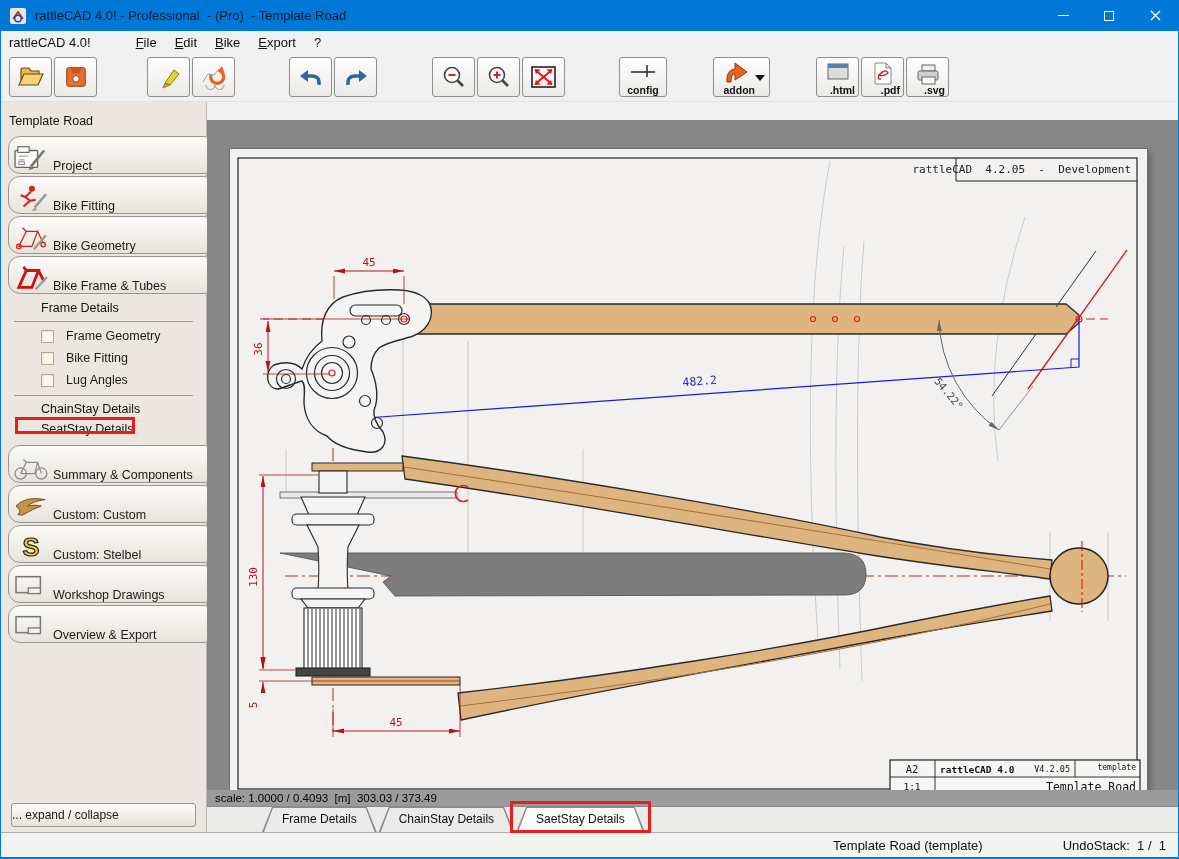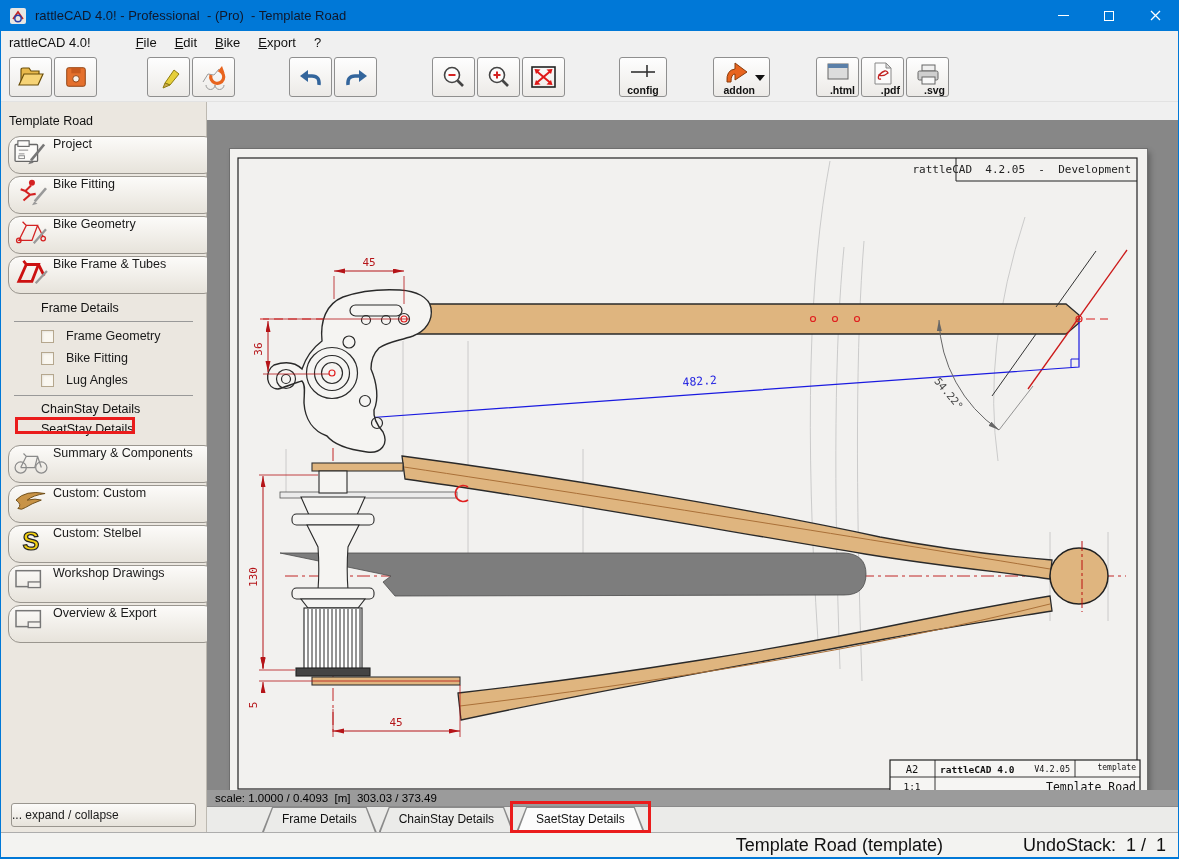--- a/index.html
+++ b/index.html
@@ -37,21 +37,21 @@
   .w48{width:48px}.w57{width:57px}
   .caret { width:0; height:0; border-left:5px solid transparent; border-right:5px solid transparent; border-top:6px solid #111; position:absolute; right:4px; top:17px; }
 
   
   .main { flex:1 1 auto; display:flex; min-height:0; }
 
   
   .sidebar { width:206px; background:#ebe7e0; border-right:1px solid #bdb9b1; display:flex; flex-direction:column; padding-top:10px; }
   .side-title { font-size:12.5px; color:#111; padding:2px 0 8px 8px; }
   .side-btn { width:208px; height:38px; margin:0 7px 2px 7px; border:1px solid #9a968f; border-radius:12px;
-              background:linear-gradient(#fcfbf9,#e7e3db); display:flex; align-items:flex-start; }
+              background:linear-gradient(#fcfbf9,#e7e3db); display:flex; align-items:flex-end; }
   .side-btn .ic { width:44px; display:flex; justify-content:center; }
   .side-btn .lb { font-size:12.5px; color:#1a1a1a; }
   .side-h { padding:5px 0 2px 40px; font-size:12.5px; color:#111; }
   .sep { border:none; border-top:1px solid #999; margin:4px 13px 3px 13px; }
   .cbrow { display:flex; align-items:center; padding:4px 0 4px 40px; }
   .cb { width:13px; height:13px; border:1px solid #b5a78e; background:#faf7f0; margin-right:12px;
         box-shadow:inset 1px 1px 2px rgba(0,0,0,.08); }
   .cblb { font-size:12.5px; color:#1a1a1a; }
   .side-link { position:relative; padding:3px 0 3px 40px; font-size:12.5px; color:#111; }
   .link-annot { position:absolute; left:14px; top:-2px; width:120px; height:17px; border:3px solid #ea1c1c; pointer-events:none; }
@@ -74,21 +74,21 @@
   .tab { position:relative; height:25px; margin-right:2px; }
   .tab .shape { position:absolute; inset:0; background:#8a8a8a; clip-path:polygon(10px 0,calc(100% - 10px) 0,100% 100%,0 100%); }
   .tab .shape::after { content:""; position:absolute; inset:1px 2px 0 2px; background:#ebebe9;
                        clip-path:polygon(9px 0,calc(100% - 9px) 0,100% 100%,0 100%); }
   .tab.selected .shape::after { background:#fcfcfc; }
   .tab .lbl { position:relative; display:block; padding:5px 20px 0 20px; font-size:12px; color:#111; }
   .tab-annot { position:absolute; left:-6px; right:-6px; top:-6px; bottom:-1px; border:3px solid #ea1c1c; pointer-events:none; z-index:5; }
 
   
   .statusbar { height:27px; background:#f3f3f1; border-top:1px solid #adadad; border-bottom:2px solid #0078d7;
-               display:flex; align-items:center; justify-content:flex-end; font-size:18px; color:#111; flex:0 0 auto; }
+               display:flex; align-items:center; justify-content:flex-end; font-size:13px; color:#111; flex:0 0 auto; }
   .st-doc { margin-right:80px; }
   .st-undo { margin-right:12px; }
 </style>
 </head>
 <body>
 
 <div class="window">
 
   <div class="titlebar">
     <svg class="app-icon" viewBox="0 0 16 16">

